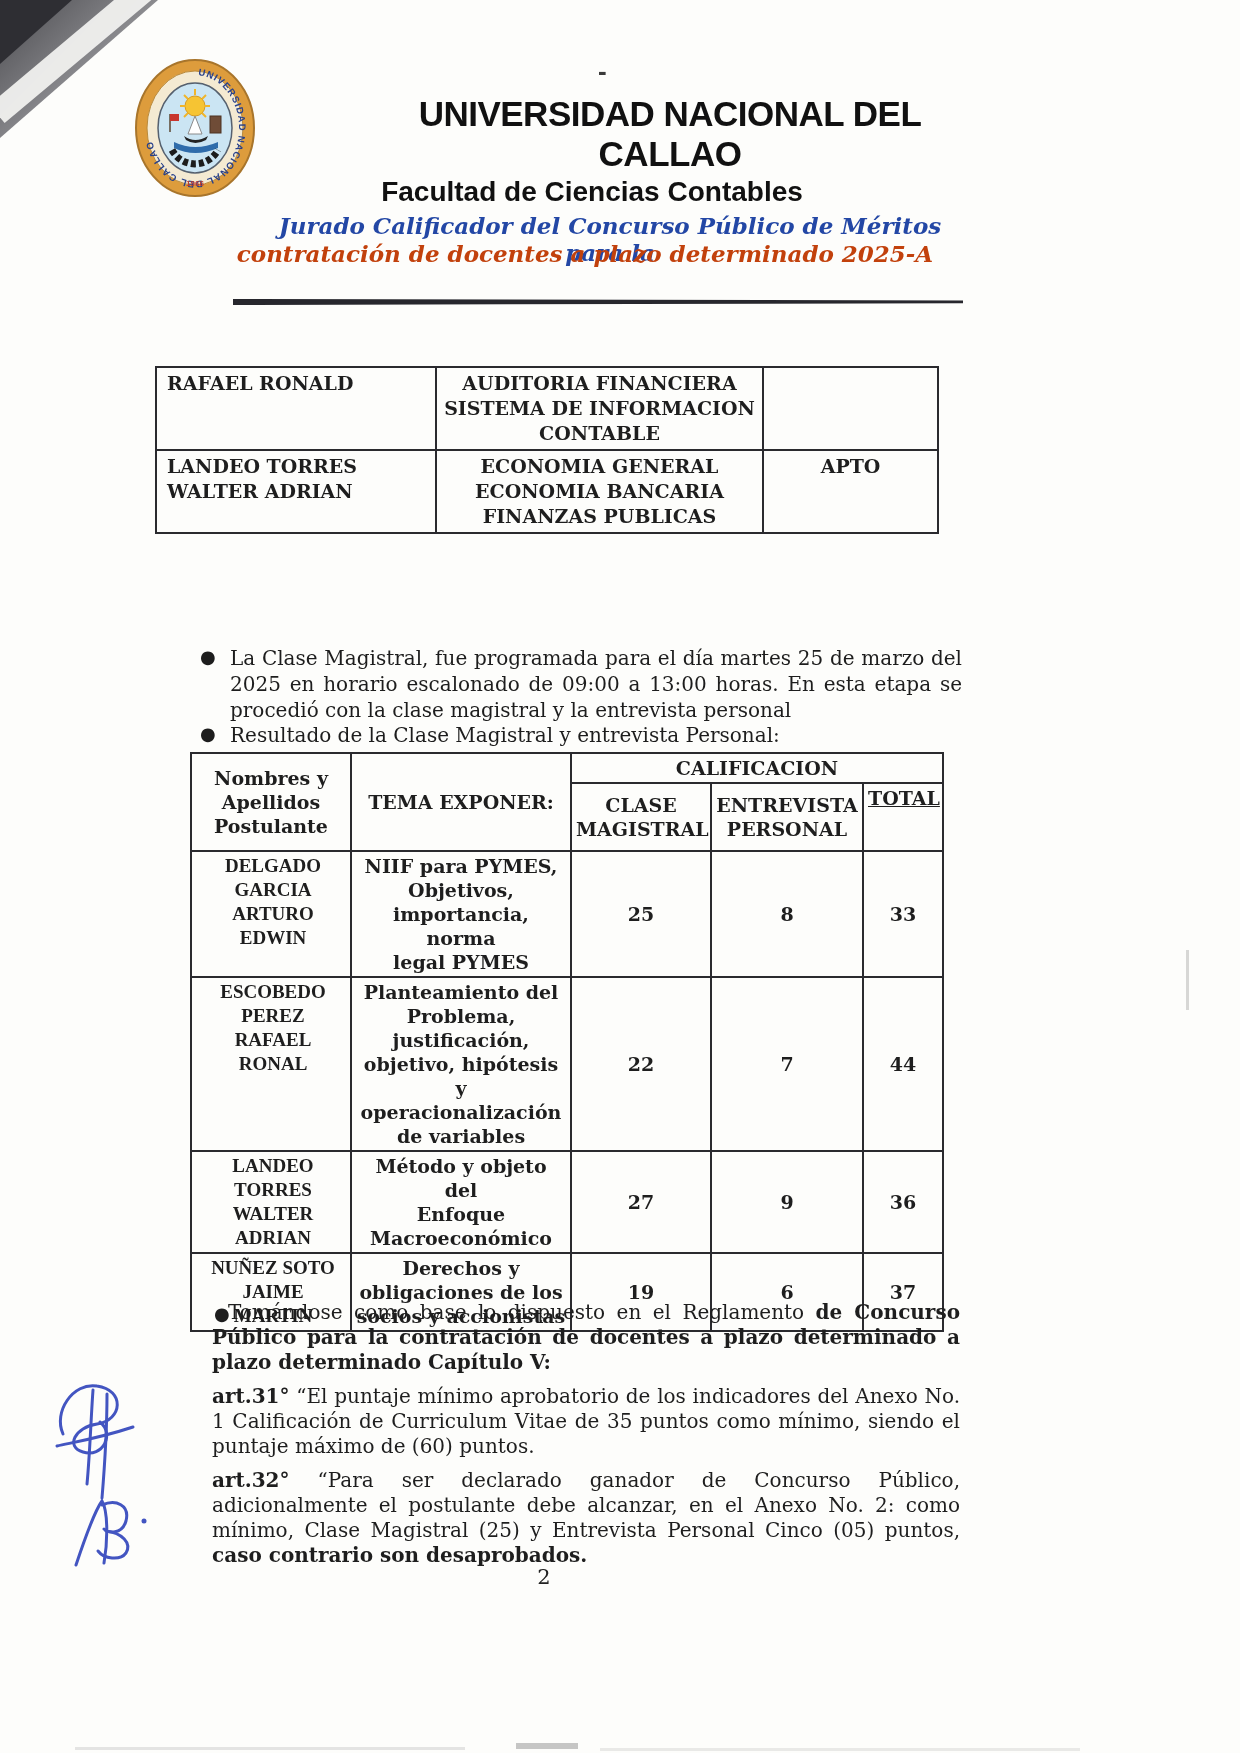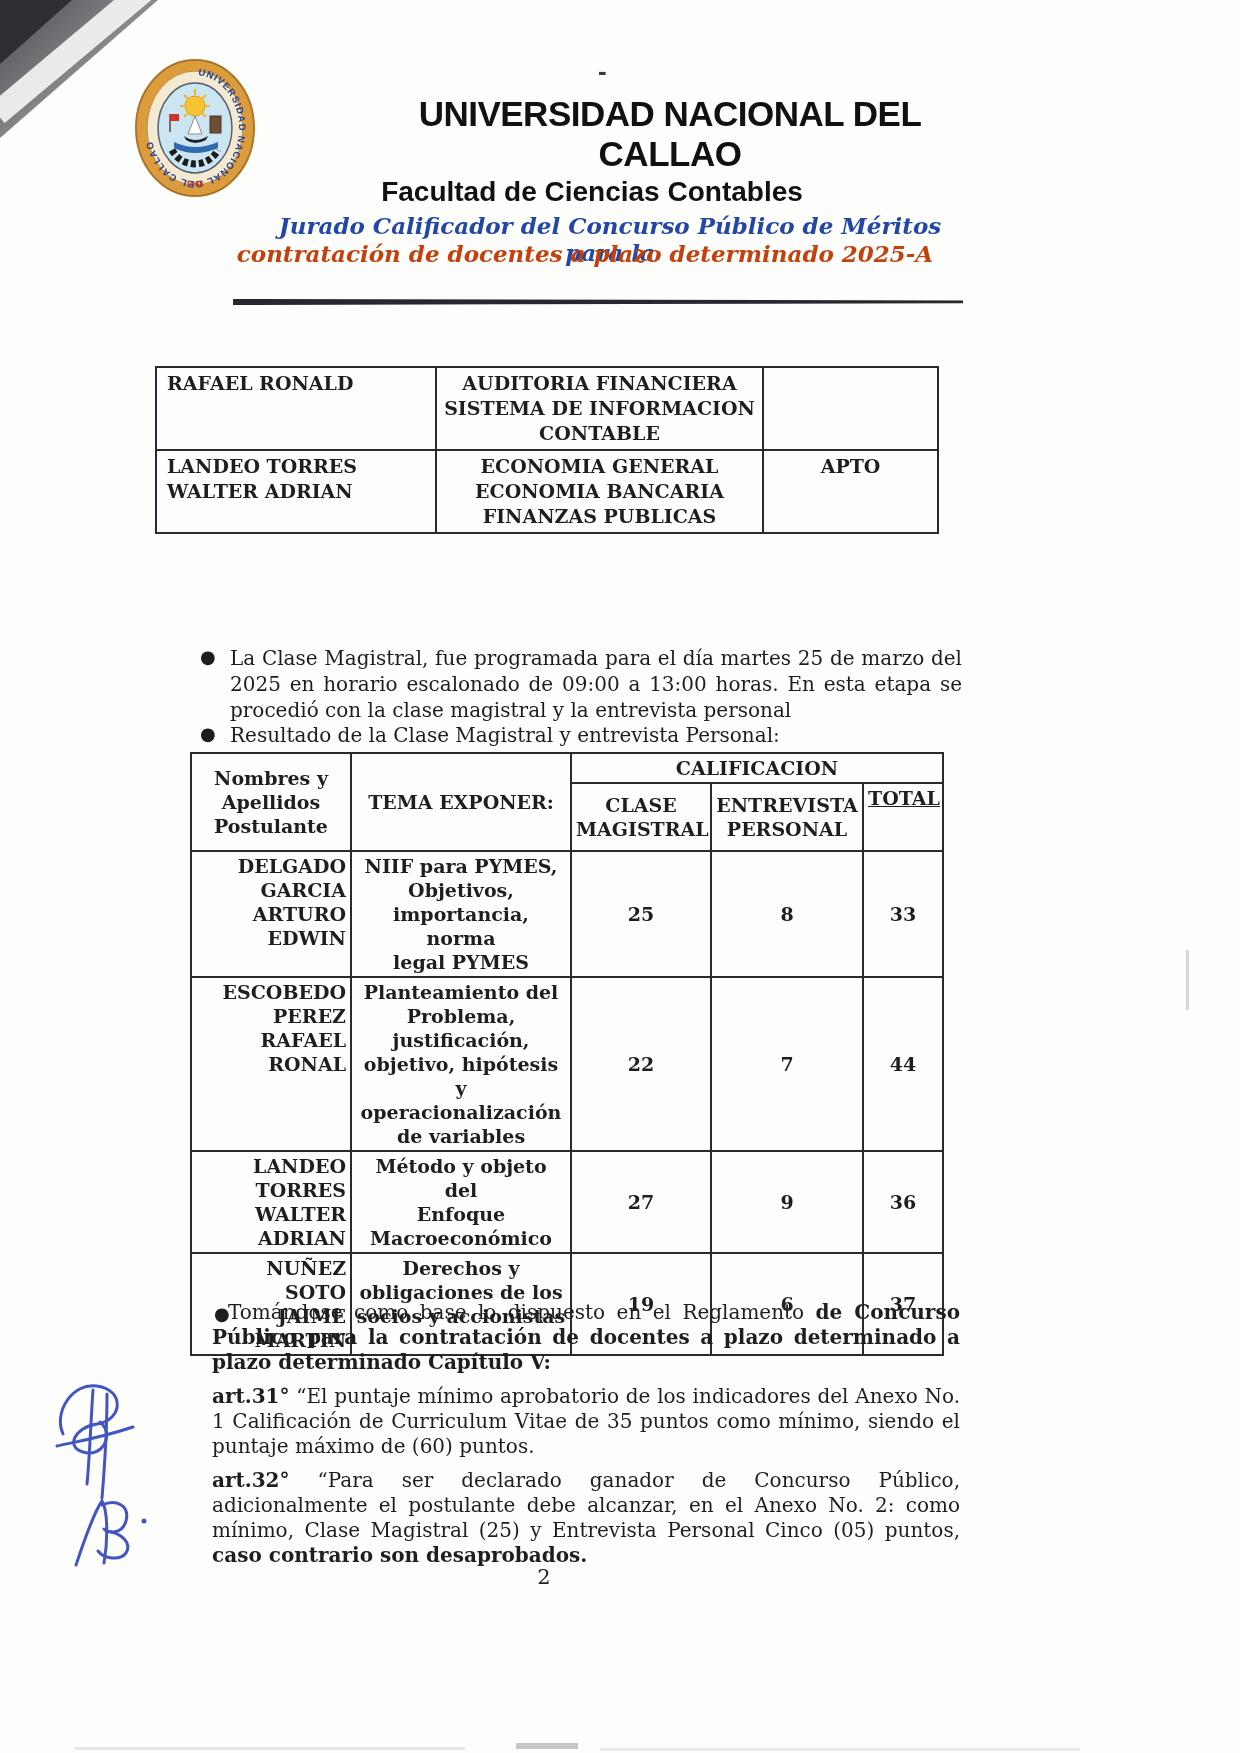--- a/index.html
+++ b/index.html
@@ -33,21 +33,21 @@
   td,th{border:2px solid #2a2a2e;white-space:pre-line;overflow:hidden;}
   .t1{left:155px;top:322px;width:782px;margin-top:44px;}
   .t1 td{font:bold 19px/25px "DejaVu Serif",serif;vertical-align:top;padding:3px 6px;}
   .t1 .c-name{text-align:left;padding-left:10px;}
   .t1 .c-course{text-align:center;}
   .t1 .c-status{text-align:center;}
 
   .t2{left:190px;top:752px;width:752px;}
   .t2 td,.t2 th{font:bold 19px/24px "DejaVu Serif",serif;padding:2px 4px;}
   .t2 th{text-align:center;vertical-align:middle;}
-  .t2 .c-name{text-align:right;vertical-align:top;padding-left:8px;}
+  .t2 .c-name{text-align:center;vertical-align:top;padding-left:8px;font-family:Liberation Serif, serif;}
   .t2 .c-tema{text-align:center;vertical-align:top;}
   .t2 .c-score{text-align:center;vertical-align:middle;}
 
   
   .para{font:20px/26px "DejaVu Serif",serif;text-align:justify;color:#1d1d1d;}
   .bullet-dot{position:absolute;left:-30px;top:-1px;font-size:18px;}
   .b1{left:230px;top:645px;width:732px;}
   .b2{left:230px;top:722px;width:732px;}
   .reg{left:212px;top:1300px;width:748px;font:20px/25px "DejaVu Serif",serif;text-align:justify;}
   .reg .bullet-dot{left:-14px;top:1px;}

